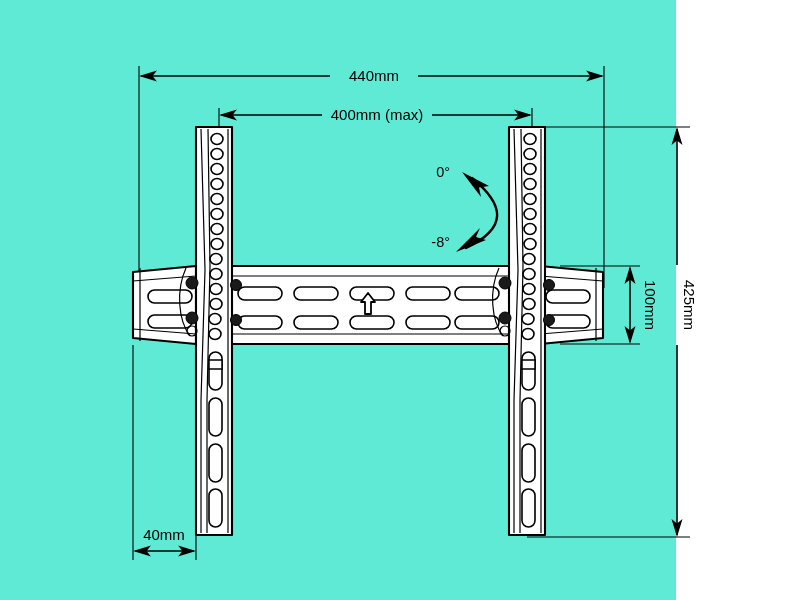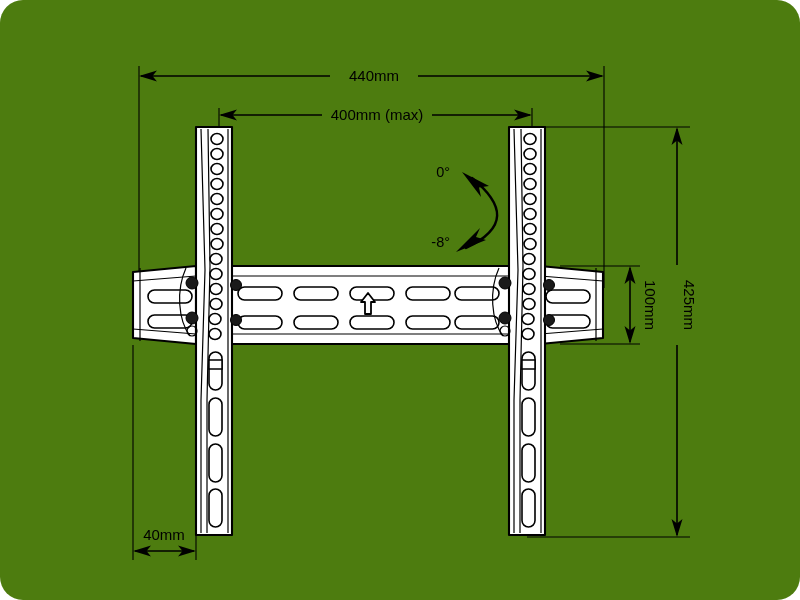--- a/index.html
+++ b/index.html
@@ -8,24 +8,23 @@
     background: #ffffff;
   }
   body {
     width: 800px;
     height: 600px;
     overflow: hidden;
     font-family: "Liberation Sans", sans-serif;
   }
   #drawing-root {
     position: relative;
-    width: 800px;
+    width: 676px;
     height: 600px;
-    background: #4d7c0f;
-    border-radius: 23px;
+    background: #5eead4;
   }
   svg#tech-drawing {
     display: block;
     width: 800px;
     height: 600px;
   }
   .dim-line, .ext-line {
     stroke: #000000;
     fill: none;
   }

